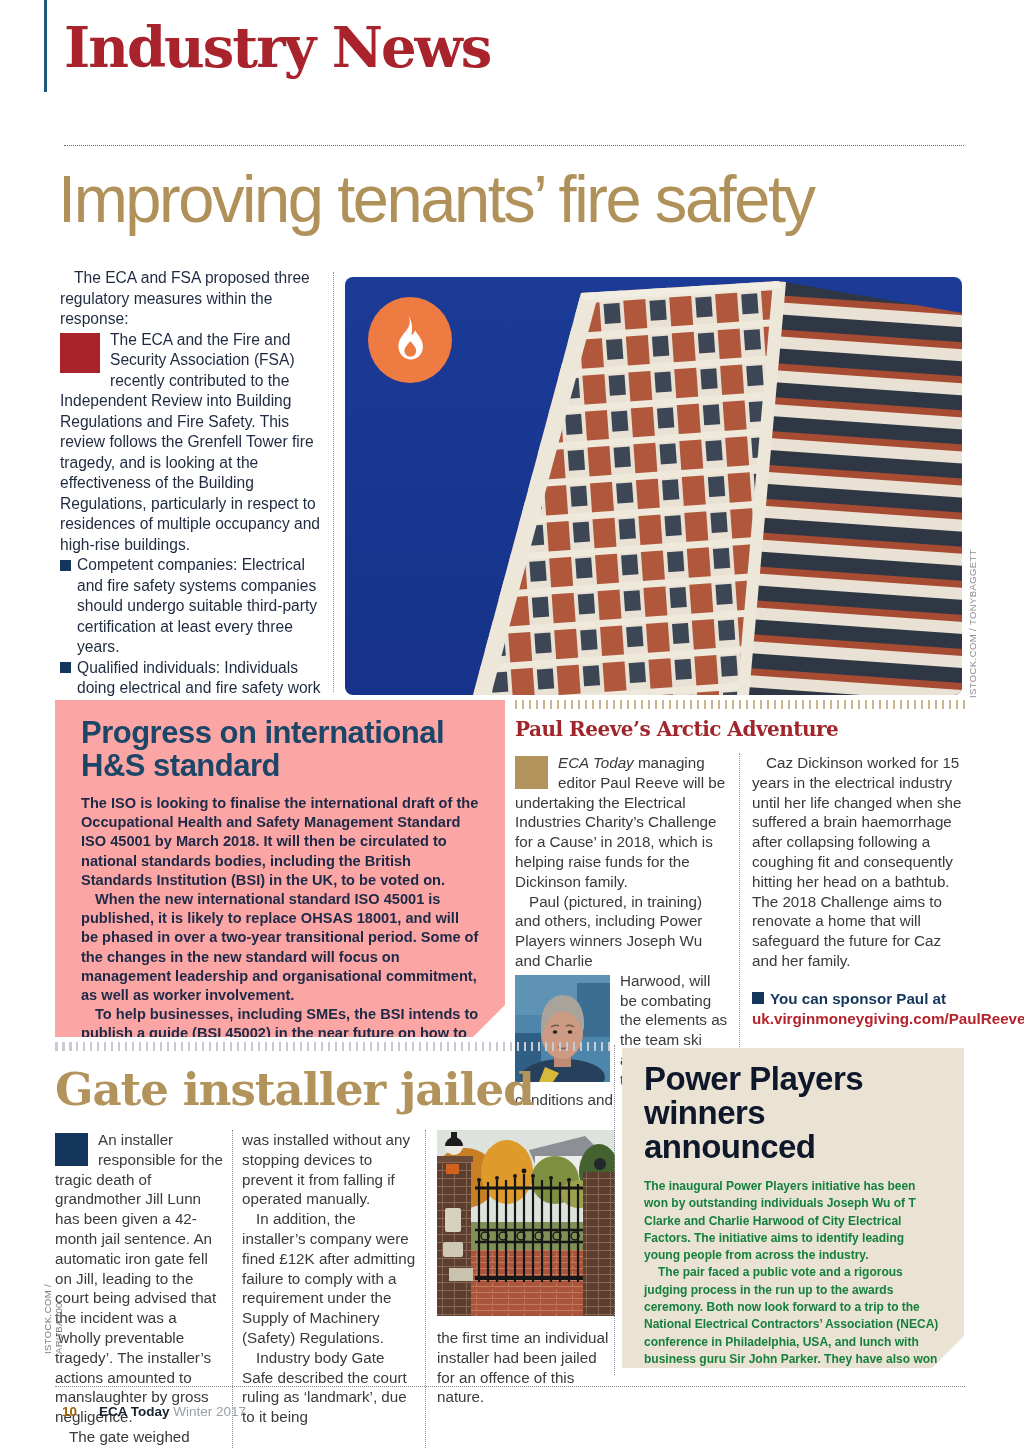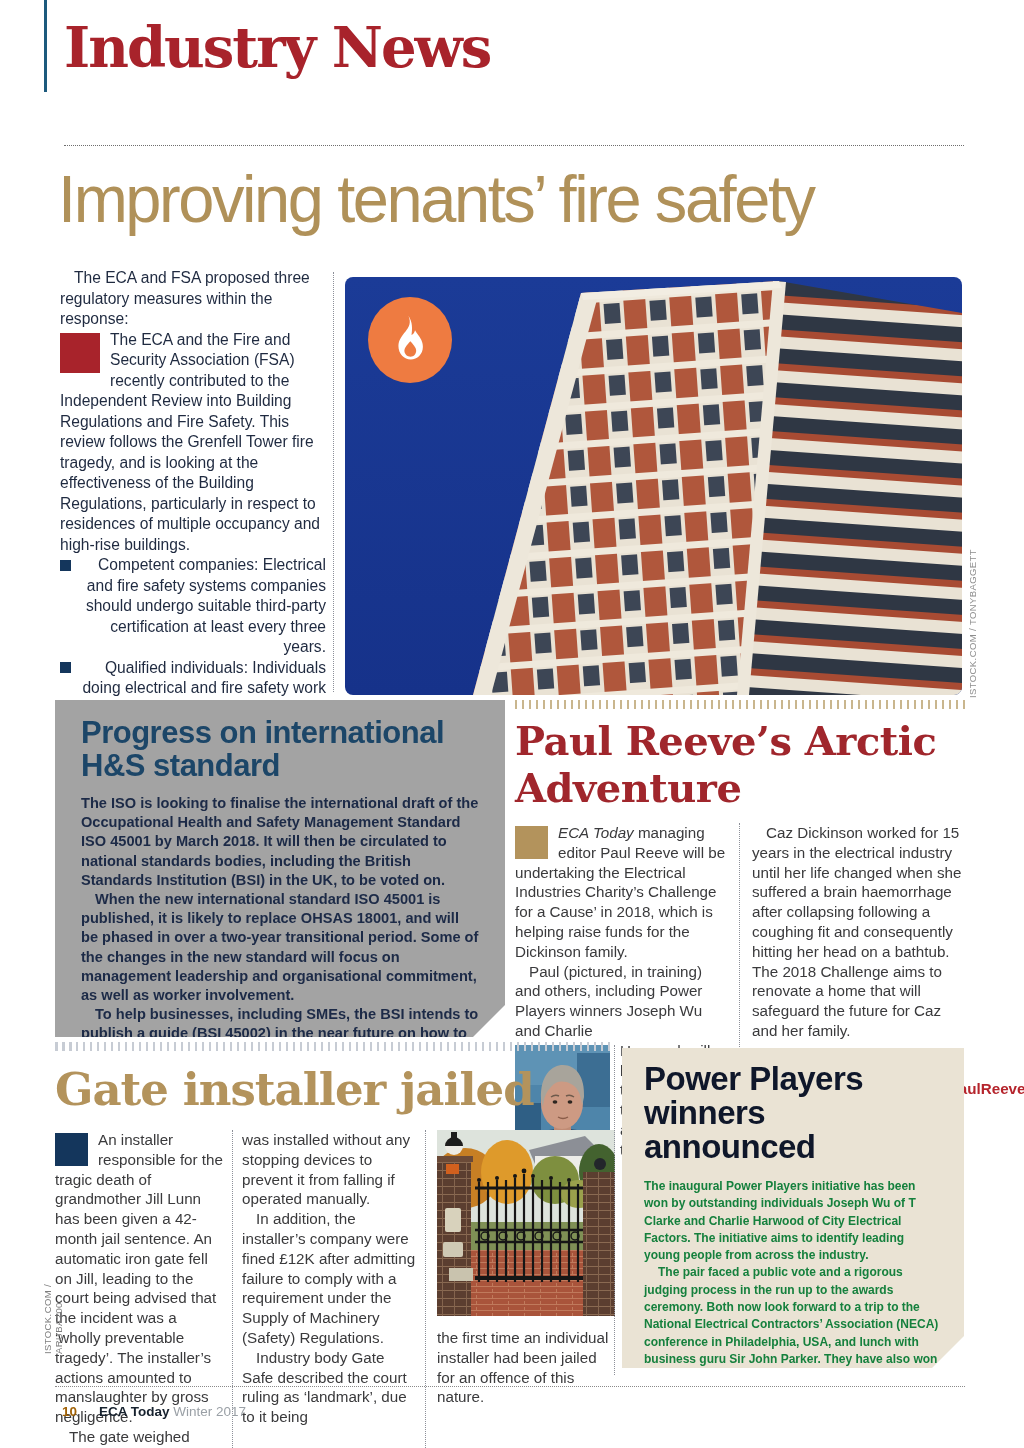--- a/index.html
+++ b/index.html
@@ -17,51 +17,51 @@
   .bodytxt{font-size:15.6px;line-height:20.5px;color:#1f2a40;}
   .p{margin:0;}
   .indent{text-indent:14px;}
   .dropcap{float:left;margin:3px 10px 2px 0;}
   .dc-red{width:40px;height:40px;background:#a8232b;}
   .dc-gold{width:33px;height:33px;background:#b3935c;}
   .dc-navy{width:33px;height:33px;background:#14365c;}
   .story-left{position:absolute;left:60px;top:268px;width:266px;}
   .story-div{position:absolute;left:333px;top:272px;height:420px;width:0;border-left:1.5px dotted #8d9099;}
   ul.sq{list-style:none;margin:0;padding:0;}
-  ul.sq li{position:relative;padding-left:17px;margin:0;text-align:right;}
+  ul.sq li{position:relative;padding-left:17px;margin:0;}
   ul.sq li .sqb{position:absolute;left:0;top:4.5px;width:11px;height:11px;background:#14365c;}
   
   .tower{position:absolute;left:345px;top:277px;width:617px;height:418px;border-radius:8px;overflow:hidden;}
   .tower svg{display:block;width:100%;height:100%;}
   .fire-badge{position:absolute;left:368px;top:297px;width:84px;height:86px;border-radius:50%;
               background:#ee7b41;display:flex;align-items:center;justify-content:center;}
   .fire-badge svg{width:56px;height:56px;}
   .v-credit{position:absolute;writing-mode:vertical-rl;transform:rotate(180deg);
             font-size:9.5px;letter-spacing:.4px;color:#8e8e8e;}
   .credit-tower{left:967px;top:538px;height:160px;}
   .credit-gate{left:42px;top:1242px;height:112px;color:#7d7d7d;}
   
   .notchbox{clip-path:polygon(0 0,100% 0,100% calc(100% - 32px),calc(100% - 32px) 100%,0 100%);}
-  .hs-box{position:absolute;left:55px;top:700px;width:450px;height:337px;background:#a3a3a3;
+  .hs-box{position:absolute;left:55px;top:700px;width:450px;height:337px;background:#fca5a5;
           padding:16px 26px;box-sizing:border-box;}
   .hs-title{font-size:31px;line-height:33px;font-weight:bold;color:#1c4668;letter-spacing:-.5px;
             white-space:pre-line;margin:0 0 12px 0;}
   .hs-body{font-size:14.6px;line-height:19.2px;font-weight:bold;color:#1c2a47;}
   .power-box{position:absolute;left:622px;top:1048px;width:342px;height:320px;background:#eae3d4;
              padding:14px 22px;box-sizing:border-box;}
   .power-title{font-size:33px;line-height:34px;color:#0f172a;letter-spacing:-.5px;
                white-space:pre-line;margin:0 0 14px 0;}
   .power-body{font-size:12px;line-height:17.3px;font-weight:bold;color:#15803d;}
   
   .ticks{height:9px;}
   .ticks-tan{background:repeating-linear-gradient(90deg,#c9b68e 0 2.5px,transparent 2.5px 7px);}
   .ticks-grey{background:repeating-linear-gradient(90deg,#c7ccd4 0 2.5px,transparent 2.5px 7px);}
   
   .arctic{position:absolute;left:515px;top:700px;width:450px;}
-  .arctic-title{font-family:"DejaVu Serif","Liberation Serif",serif;font-weight:bold;font-size:40px;
+  .arctic-title{font-family:"DejaVu Serif","Liberation Serif",serif;font-weight:bold;font-size:20px;
                 letter-spacing:-.5px;color:#a0262c;margin:8px 0 12px 0;}
   .arctic-cols{display:flex;}
   .arctic-col{width:213px;font-size:15.2px;line-height:19.8px;color:#3a3a3c;}
   .arctic-col2{margin-left:11px;padding-left:12px;border-left:1.5px dotted #8d9099;}
   .em{font-style:italic;}
   .paul-photo{float:left;width:95px;height:107px;margin:4px 10px 2px 0;}
   .paul-photo svg{display:block;width:100%;height:100%;}
   .sponsor{margin-top:18px;font-weight:bold;color:#14365c;}
   .sponsor .sqb{display:inline-block;width:12px;height:12px;background:#14365c;margin-right:6px;}
   .sponsor-url{font-weight:bold;color:#b5242c;text-decoration:none;display:block;line-height:19.8px;}

